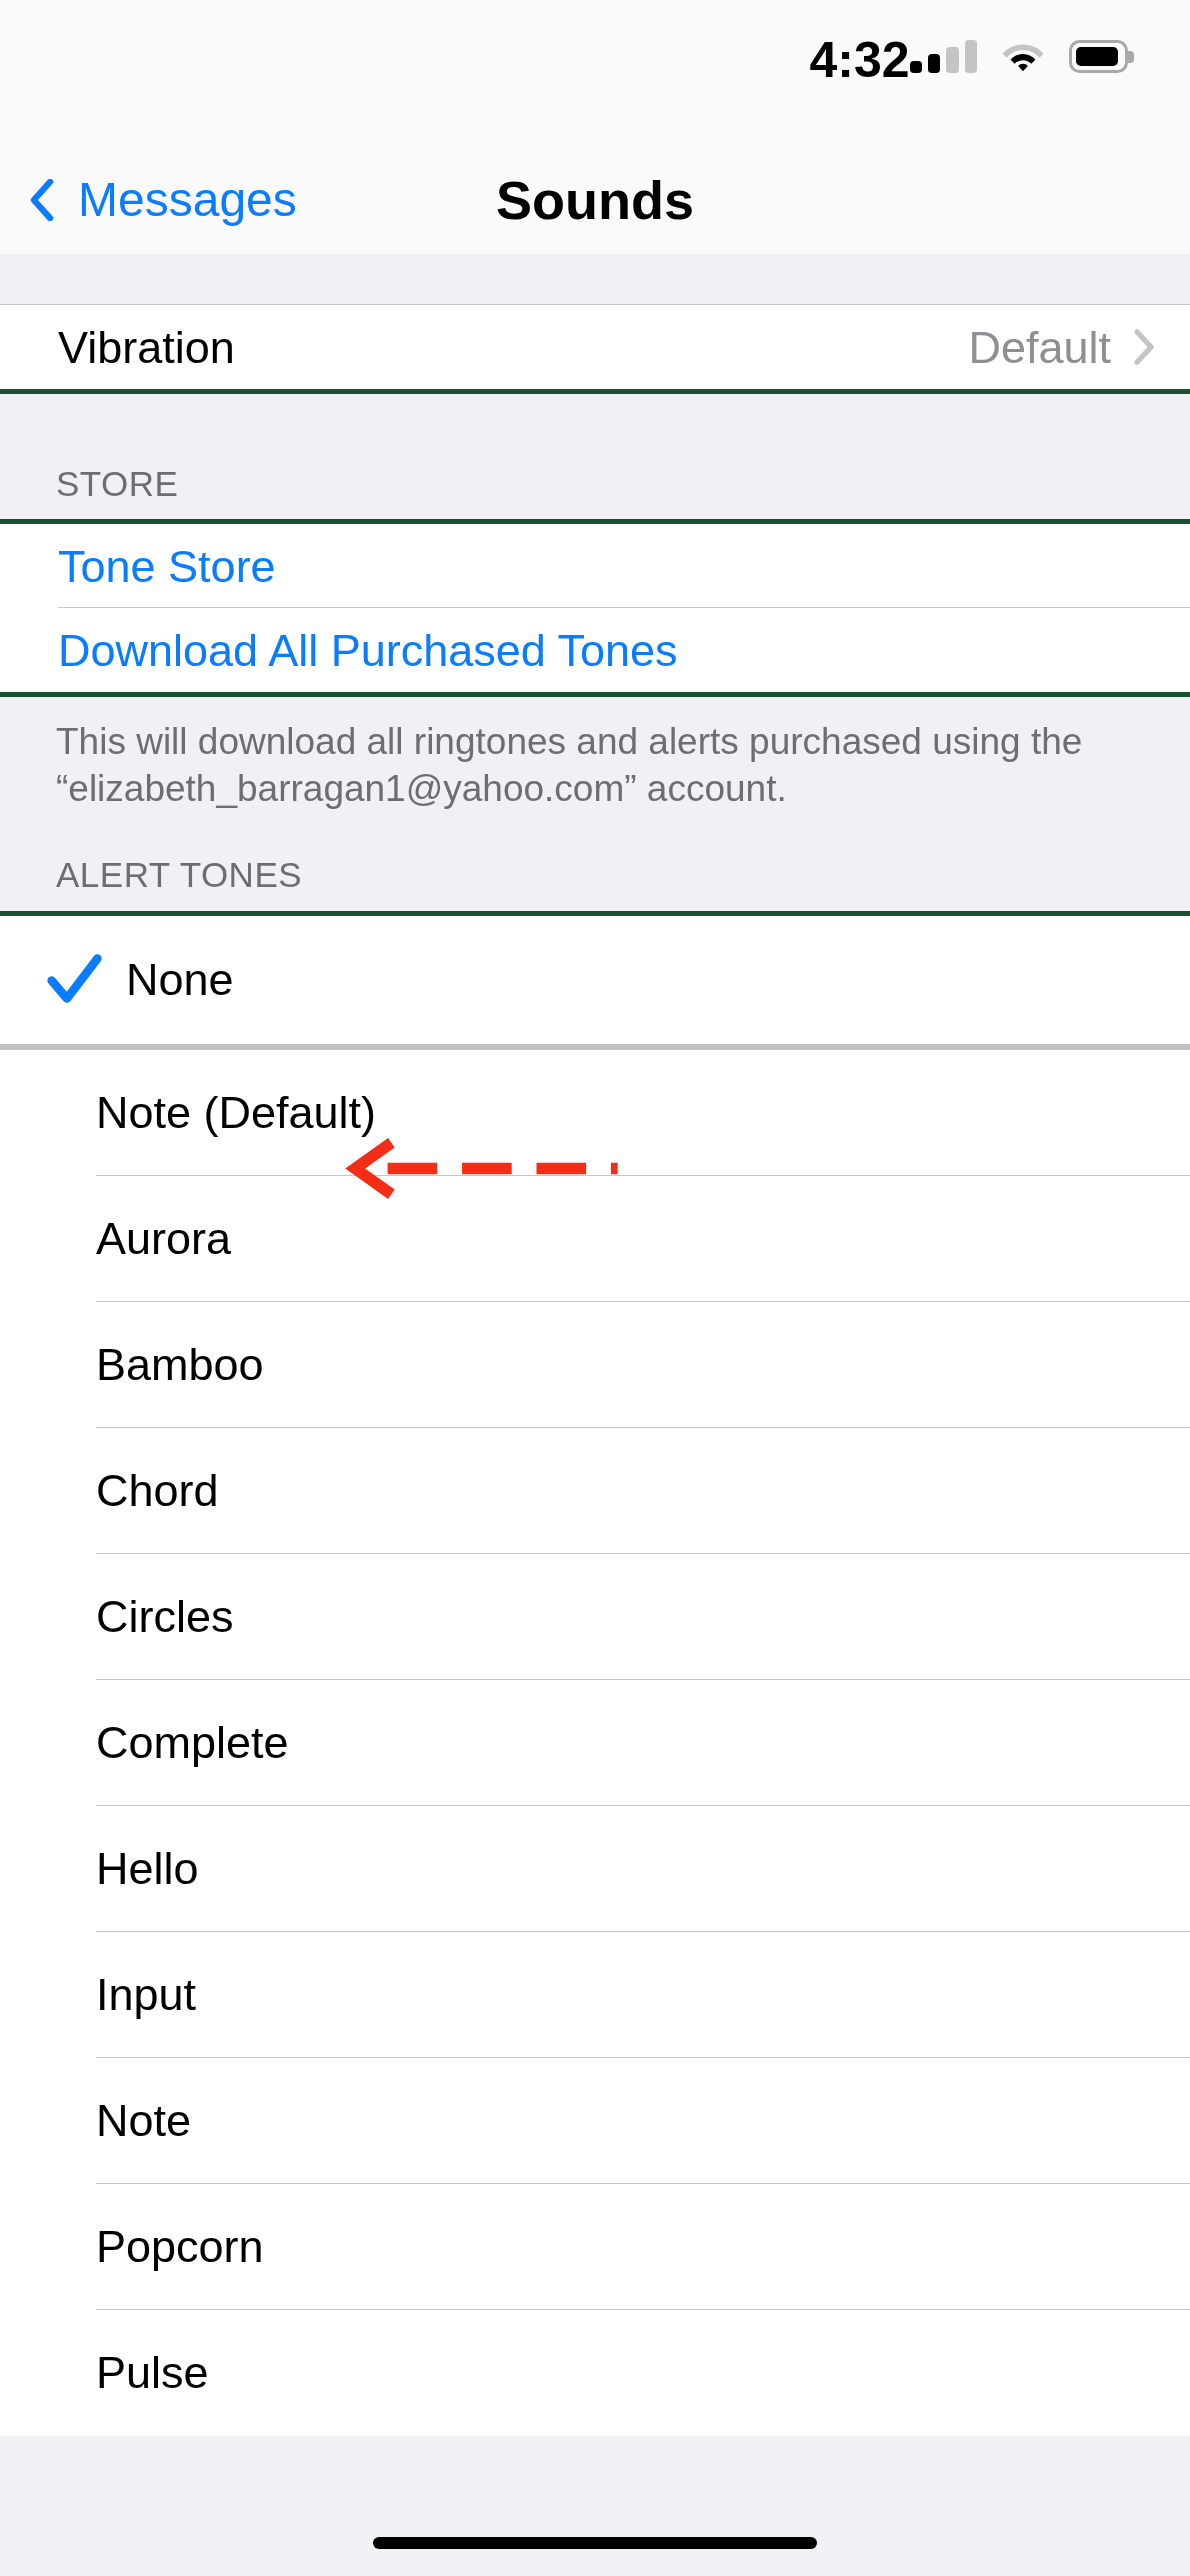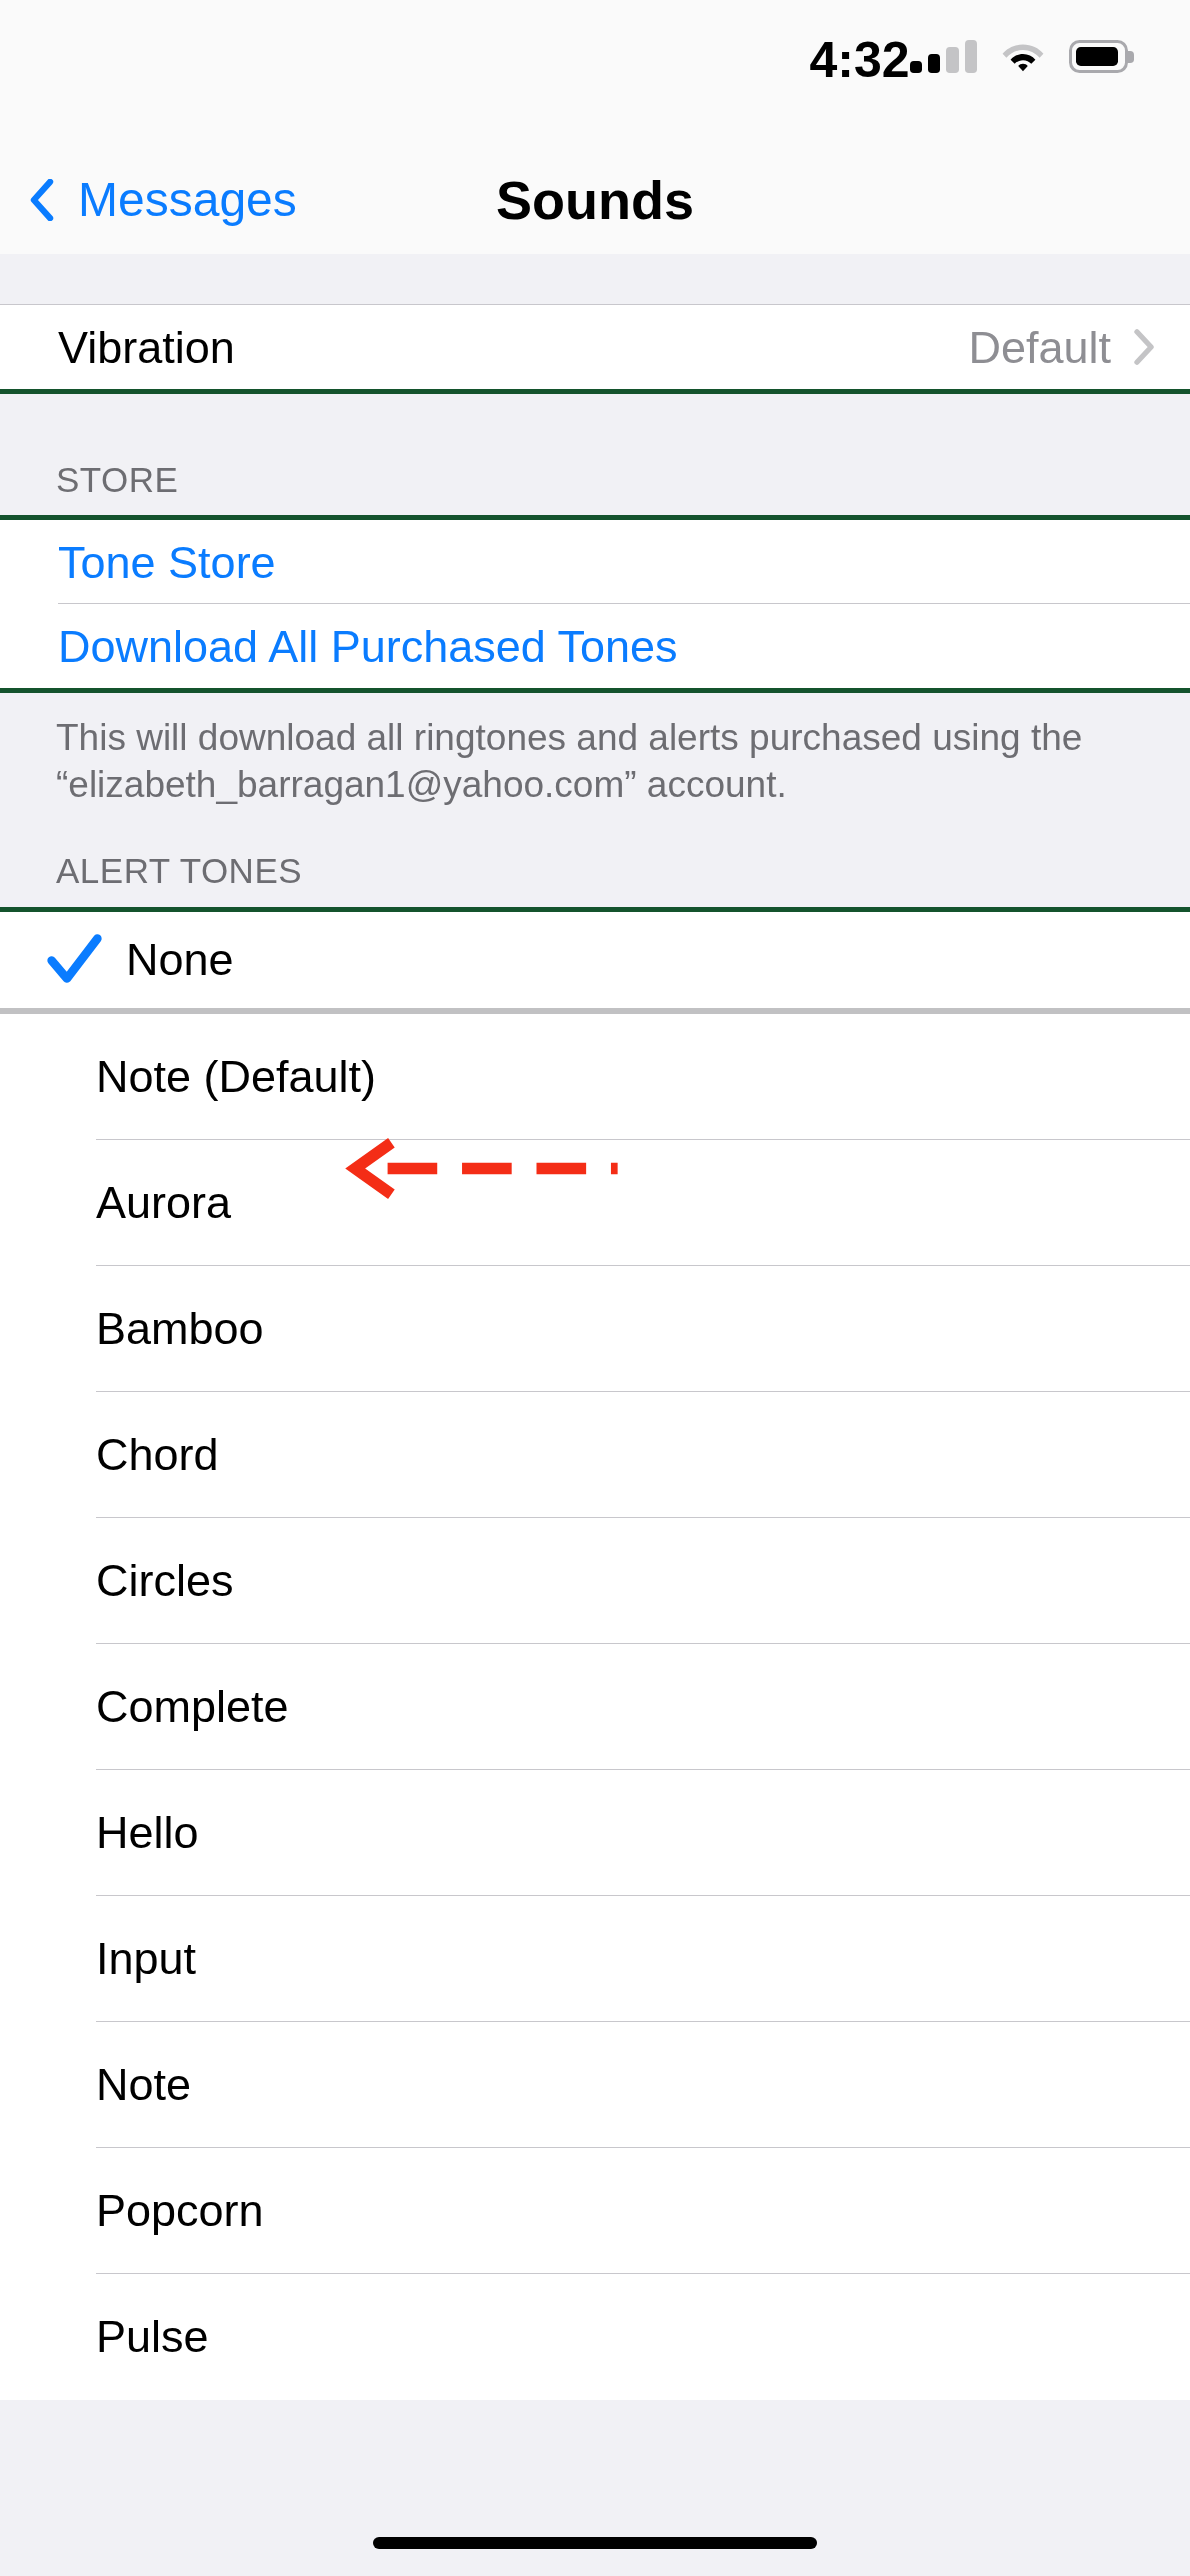--- a/index.html
+++ b/index.html
@@ -98,21 +98,21 @@
     display:flex; align-items:flex-end;
   }
   .section-footer {
     background:#f1f1f5; padding:21px 58px 25px 56px;
     font-size:37px; color:#6d6d72; line-height:1.28;
   }
 
   
   .row-none {
     position:relative; display:flex; align-items:center;
-    height:96px; background:#fff; padding-left:0;
+    height:128px; background:#fff; padding-left:0;
   }
   .check {
     width:61px; height:61px; margin-left:44px; margin-right:21px;
     display:block; flex:0 0 auto;
   }
   .none-label { font-size:45px; color:#000; line-height:1; }
 
   .thick-sep { height:5.8px; background:#c1c1c3; width:100%; }
 
   
@@ -185,21 +185,21 @@
       <div class="row">
         <span class="row-label">Vibration</span>
         <span class="row-value">Default</span>
         <svg class="row-chevron" viewBox="0 0 22 38">
           <path d="M3 3 L18 19 L3 35" fill="none" stroke="#c4c4c6" stroke-width="5.5" stroke-linecap="round" stroke-linejoin="round"></path>
         </svg>
       </div>
     </div>
 
     <div class="gap hairline-top" style="height:0;"></div>
-    <div class="section-header" style="height:103px;margin-top:18px;">STORE</div>
+    <div class="section-header" style="height:125px;">STORE</div>
 
     <div class="group hairline-top">
       <div class="row">
         <span class="row-link">Tone Store</span>
         <span class="sep-inset"></span>
       </div>
       <div class="row">
         <span class="row-link">Download All Purchased Tones</span>
       </div>
     </div>

